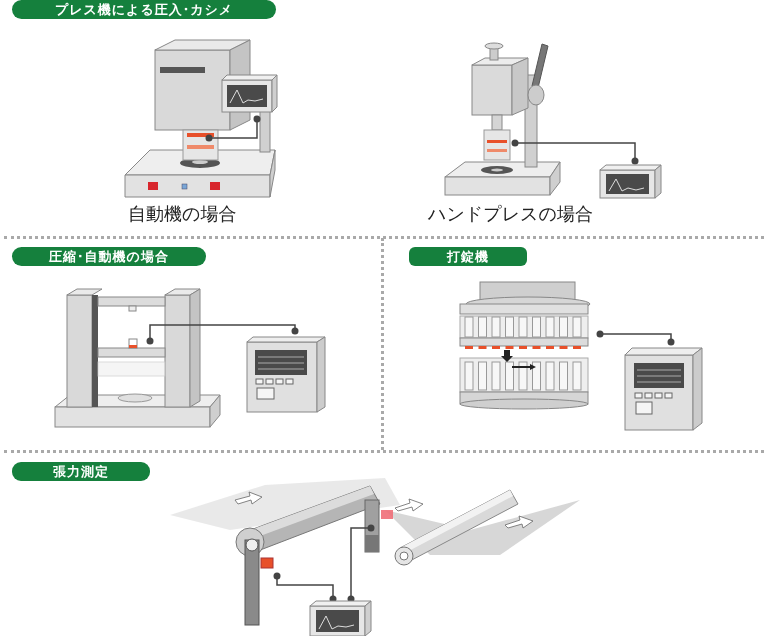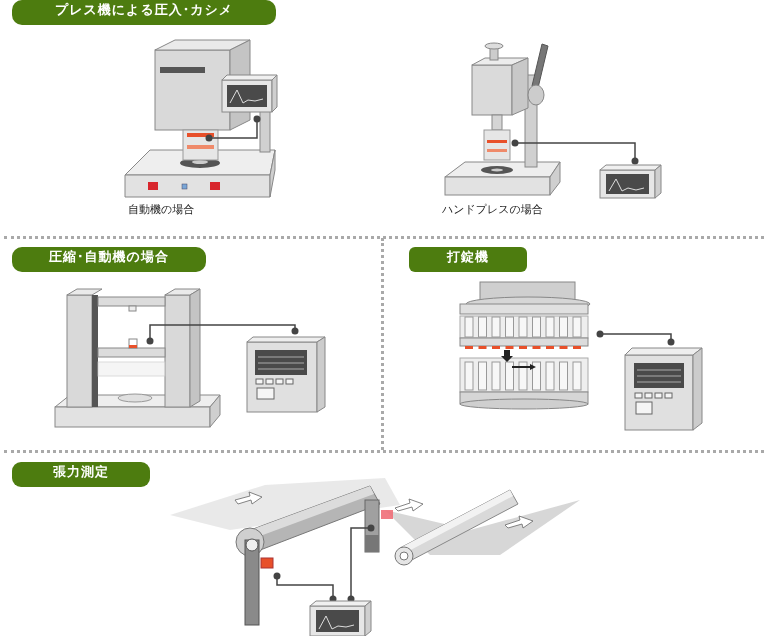--- a/index.html
+++ b/index.html
@@ -1,36 +1,36 @@
 <!DOCTYPE html>
 <html><head>
 <meta charset="utf-8">
 <style>
   html,body{margin:0;padding:0;background:#ffffff;}
   body{width:782px;height:636px;position:relative;overflow:hidden;font-family:"DejaVu Sans",sans-serif;}
-  .pill{position:absolute;height:25px;border-radius:10px;background:#4d7c0f;color:#fff;font-weight:bold;font-size:13px;line-height:19px;text-align:center;letter-spacing:1px;}
-  .caption{position:absolute;font-size:11px;color:#222;}
+  .pill{position:absolute;height:19px;border-radius:10px;background:#15803d;color:#fff;font-weight:bold;font-size:13px;line-height:19px;text-align:center;letter-spacing:1px;}
+  .caption{position:absolute;font-size:18px;color:#222;}
   .hdots{position:absolute;left:4px;width:760px;height:0;border-top:3px dotted #a9a9a9;}
   .vdots{position:absolute;left:381px;width:0;border-left:3px dotted #a9a9a9;}
   svg{position:absolute;overflow:visible;}
 </style>
 </head>
 <body>
 
 <div class="pill" style="left:12px;top:0px;width:264px;">プレス機による圧入･カシメ</div>
 <div class="pill" style="left:12px;top:247px;width:194px;">圧縮･自動機の場合</div>
 <div class="pill" style="left:409px;top:247px;width:118px;border-radius:6px;">打錠機</div>
 <div class="pill" style="left:12px;top:462px;width:138px;border-radius:9px;">張力測定</div>
 
 <div class="hdots" style="top:236px;"></div>
 <div class="hdots" style="top:450px;"></div>
 <div class="vdots" style="top:238px;height:212px;"></div>
 
 <div class="caption" style="left:128px;top:202px;">自動機の場合</div>
-<div class="caption" style="left:442px;top:202px;">ハンドプレスの場合</div>
+<div class="caption" style="left:428px;top:202px;">ハンドプレスの場合</div>
 
 <svg style="left:115px;top:35px;" width="190" height="165">
   <g>
     <polygon points="10,140 35,115 160,115 155,140" fill="#eeeeee" stroke="#888" stroke-width="1"></polygon>
     <polygon points="10,140 155,140 155,162 10,162" fill="#e2e2e2" stroke="#888" stroke-width="1"></polygon>
     <polygon points="155,140 160,115 160,135 155,162" fill="#cfcfcf" stroke="#888" stroke-width="1"></polygon>
   </g>
   <rect x="33" y="147" width="10" height="8" fill="#d8262d"></rect>
   <rect x="67" y="149" width="5" height="5" fill="#7aa6d6" stroke="#446" stroke-width="0.5"></rect>
   <rect x="95" y="147" width="10" height="8" fill="#d8262d"></rect>

